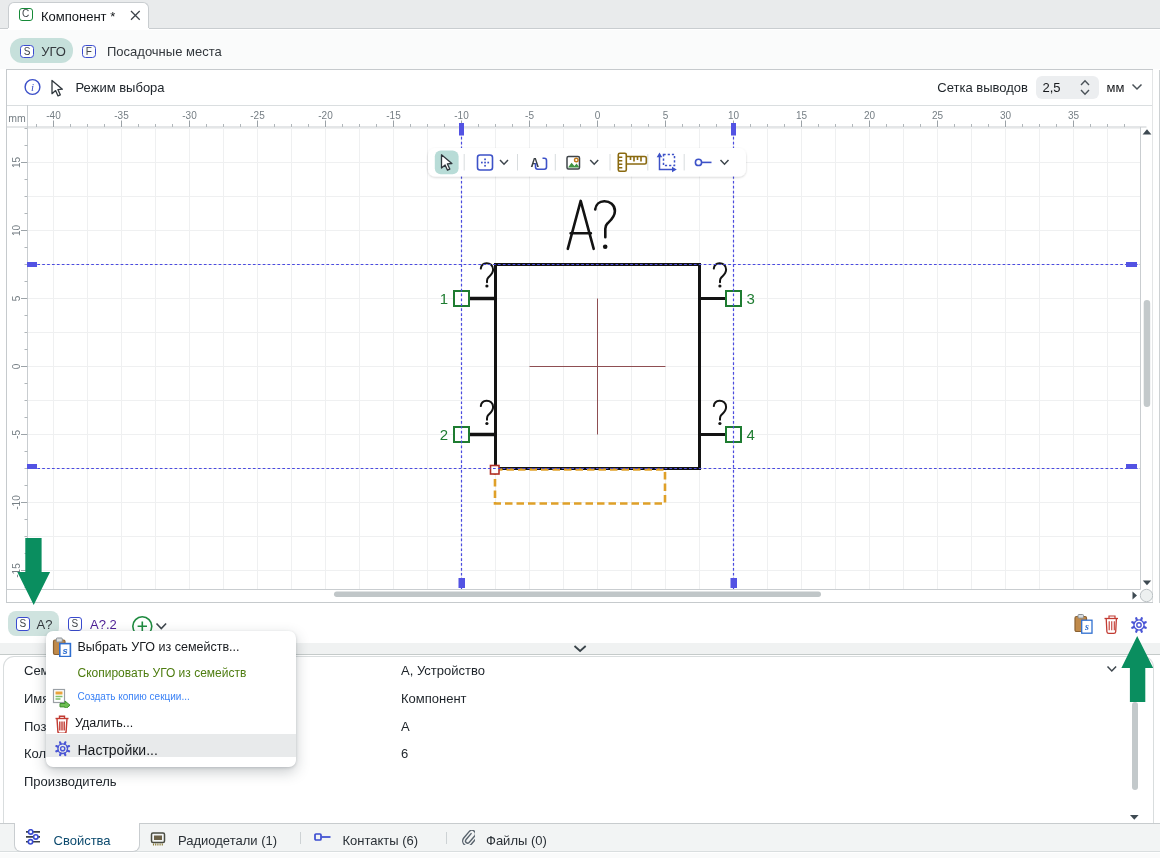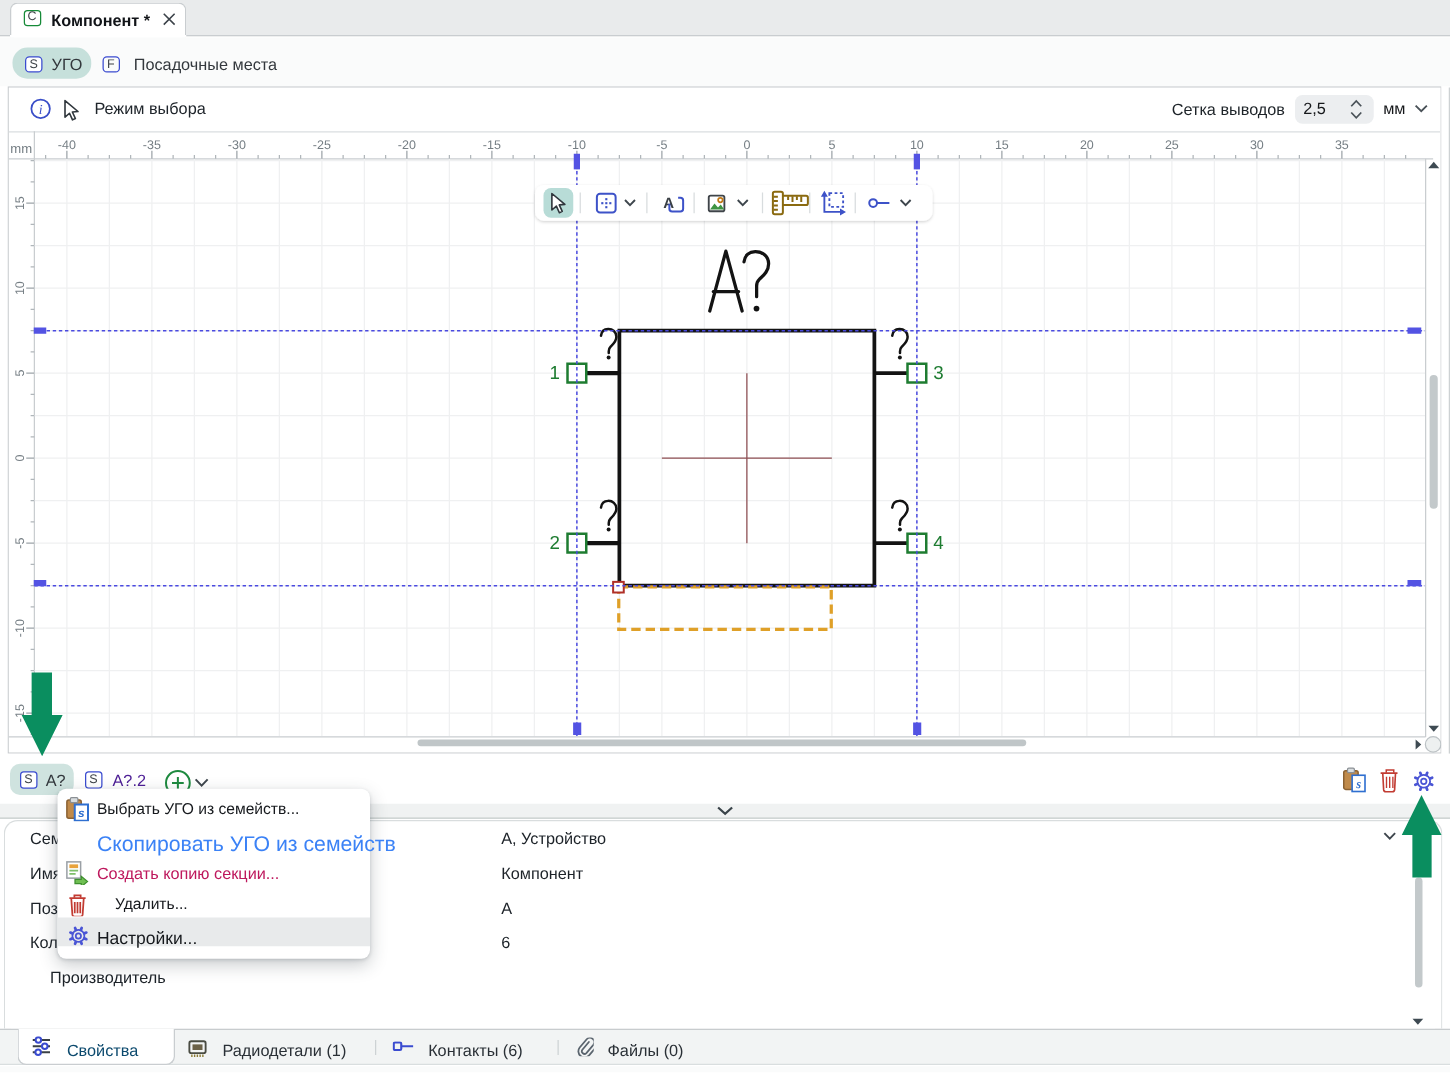--- a/index.html
+++ b/index.html
@@ -6,21 +6,21 @@
 #app{position:relative;width:1160px;height:858px;background:#fff}
 .abs{position:absolute}
 .txt{position:absolute;white-space:nowrap;color:#1d2329;font-size:13px;line-height:1}
 </style></head><body>
 <div id="app">
 
 <div class="abs" style="left:0;top:0;width:1160px;height:29px;background:#E9EBEC;border-bottom:1px solid #C9CDD0"></div>
 <div class="abs" style="left:8px;top:2px;width:141px;height:28px;background:#fff;border:1px solid #C9CDD0;border-bottom:none;border-radius:6px 6px 0 0"></div>
 <div class="abs" style="left:8px;top:28px;width:141px;height:2px;background:#fff"></div>
 <div class="abs" style="left:18.7px;top:8px;width:14px;height:13px;border:1.5px solid #168A38;border-radius:3px;color:#3F4449;font-size:10px;text-align:center;line-height:10.5px">C</div>
-<div class="txt" style="left:41px;top:9.5px;font-weight:bold;color:#111418">Компонент *</div>
+<div class="txt" style="left:41px;top:9.5px;font-weight:normal;color:#111418">Компонент *</div>
 <svg class="abs" style="left:129.5px;top:10px" width="11" height="11">
       <path d="M1 1 L9.7 9.7 M9.7 1 L1 9.7" stroke="#3C434A" stroke-width="1.25" fill="none"></path>
     </svg>
 
 <div class="abs" style="left:0;top:30px;width:1160px;height:39px;background:#FAFBFB"></div>
 <div class="abs" style="left:10px;top:38px;width:62.5px;height:24.5px;border-radius:12px;background:#C6E0DB"></div>
 <div class="abs" style="left:20px;top:44.5px;width:14px;height:13.5px;background:#fff;border:1.6px solid #3A4BD0;border-radius:3.5px;color:#3F4449;font-size:10px;text-align:center;line-height:11.5px">S</div>
 <div class="txt" style="left:41.3px;top:44.5px;color:#33383D">УГО</div>
 <div class="abs" style="left:82px;top:44.5px;width:13.5px;height:13.5px;background:#FAFBFB;border:1.6px solid #3A4BD0;border-radius:3.5px;color:#3F4449;font-size:10px;text-align:center;line-height:11.5px">F</div>
 <div class="txt" style="left:107px;top:44.5px;color:#33383D">Посадочные места</div>
@@ -349,21 +349,21 @@
 <div class="abs" style="left:0;top:642.5px;width:1160px;height:12.5px;background:#F0F2F2;border-bottom:1px solid #C5CBCA"></div>
 <svg class="abs" style="left:573px;top:644.5px" width="14" height="8">
       <path d="M1.5 1 l5.6 5 l5.6 -5" fill="none" stroke="#3A444A" stroke-width="1.8"></path>
     </svg>
 
 <div class="abs" style="left:2.5px;top:655.5px;width:1151px;height:167.5px;background:#fff;border:1px solid #D9DDDE;border-bottom:none;border-radius:11px 11px 0 0"></div>
 <div class="txt" style="left:24px;top:663.5px">Семейство</div>
 <div class="txt" style="left:24px;top:691.5px">Имя</div>
 <div class="txt" style="left:24px;top:719.5px">Позиционное обозначение</div>
 <div class="txt" style="left:24px;top:747px">Количество секций</div>
-<div class="txt" style="left:40px;top:775px">Производитель</div>
+<div class="txt" style="left:24px;top:775px">Производитель</div>
 <div class="txt" style="left:24px;top:823px">Описание</div>
 <div class="txt" style="left:401px;top:663.5px">А, Устройство</div>
 <div class="txt" style="left:401px;top:691.5px">Компонент</div>
 <div class="txt" style="left:401px;top:719.5px">А</div>
 <div class="txt" style="left:401px;top:747px">6</div>
 <svg class="abs" style="left:1105.5px;top:665px" width="12" height="9">
       <path d="M1.5 1.5 l4.3 4.5 l4.3 -4.5" fill="none" stroke="#3E464D" stroke-width="1.5"></path>
     </svg>
 <div class="abs" style="left:1131.5px;top:702px;width:6.5px;height:88px;border-radius:3.2px;background:#C3C9CB"></div>
 <svg class="abs" style="left:1129px;top:813.5px" width="11" height="7">
@@ -423,23 +423,23 @@
    <path d="M3 4.5 l0.9 13.2 a1.8 1.8 0 0 0 1.8 1.6 h4.6 a1.8 1.8 0 0 0 1.8 -1.6 l0.9 -13.2"></path>
    <path d="M5.8 7.5 v9 M8 7.5 v9 M10.2 7.5 v9"></path>
   </g>
 </svg>
 <svg class="abs" style="left:53.5px;top:740px;z-index:42" width="18" height="18">
 <circle cx="8.7" cy="8.7" r="4.8" fill="none" stroke="#4A55D5" stroke-width="1.4"></circle>
       <path d="M13.50 10.69 L15.07 11.34 M10.69 13.50 L11.34 15.07 M6.71 13.50 L6.06 15.07 M3.90 10.69 L2.33 11.34 M3.90 6.71 L2.33 6.06 M6.71 3.90 L6.06 2.33 M10.69 3.90 L11.34 2.33 M13.50 6.71 L15.07 6.06" stroke="#4A55D5" stroke-width="2.2" stroke-linecap="round" fill="none"></path>
       <circle cx="8.7" cy="8.7" r="2.1" fill="none" stroke="#4A55D5" stroke-width="1.4"></circle>
 </svg>
 <div class="txt" style="left:77.5px;top:640.5px;z-index:42;color:#16191D;font-size:12.5px">Выбрать УГО из семейств...</div>
-<div class="txt" style="left:77.5px;top:666.5px;z-index:42;color:#3b82f6;font-size:17px">Скопировать УГО из семейств</div>
-<div class="txt" style="left:77.5px;top:691.5px;z-index:42;color:#be185d;font-size:13px">Создать копию секции...</div>
-<div class="txt" style="left:92px;top:717px;z-index:42;color:#16191D;font-size:12.5px">Удалить...</div>
+<div class="txt" style="left:77.5px;top:666.5px;z-index:42;color:#4d7c0f;font-size:12px">Скопировать УГО из семейств</div>
+<div class="txt" style="left:77.5px;top:691.5px;z-index:42;color:#3b82f6;font-size:10px">Создать копию секции...</div>
+<div class="txt" style="left:75px;top:717px;z-index:42;color:#16191D;font-size:12.5px">Удалить...</div>
 <div class="txt" style="left:77.5px;top:742.5px;z-index:42;color:#16191D;font-size:14px">Настройки...</div>
 
 <svg class="abs" style="left:10px;top:530px;z-index:50" width="50" height="80">
   <path d="M15.3 8 h16.3 v34 h8.5 l-16.4 33 l-16.4 -33 h8 Z" fill="#0A8E5F"></path>
 </svg>
 <svg class="abs" style="left:1115px;top:630px;z-index:50" width="45" height="78">
   <path d="M22.2 6 l16 32 h-7.9 v34 h-15.4 v-34 h-8.5 Z" fill="#0A8E5F"></path>
 </svg>
 </div>
 </body></html>

